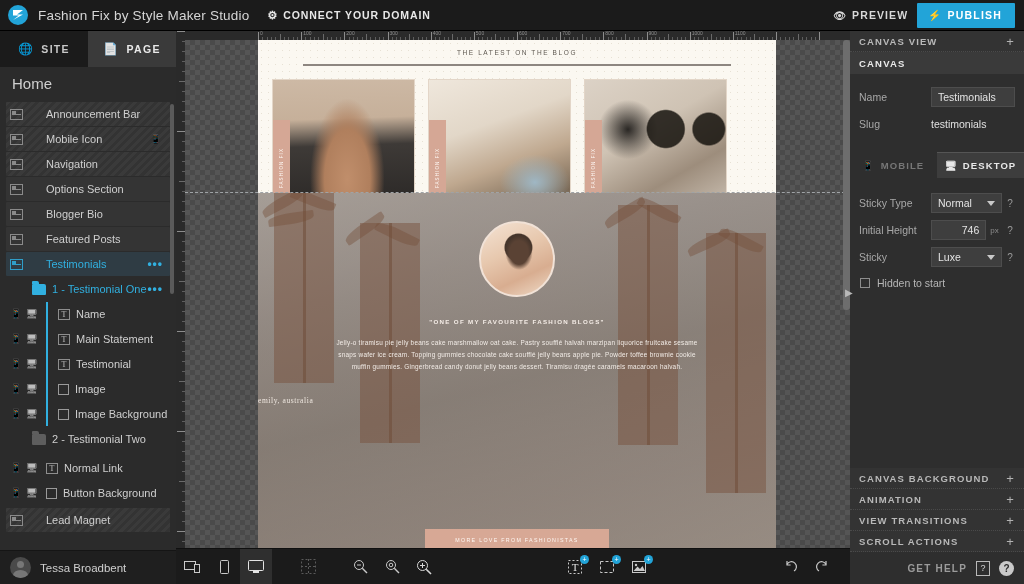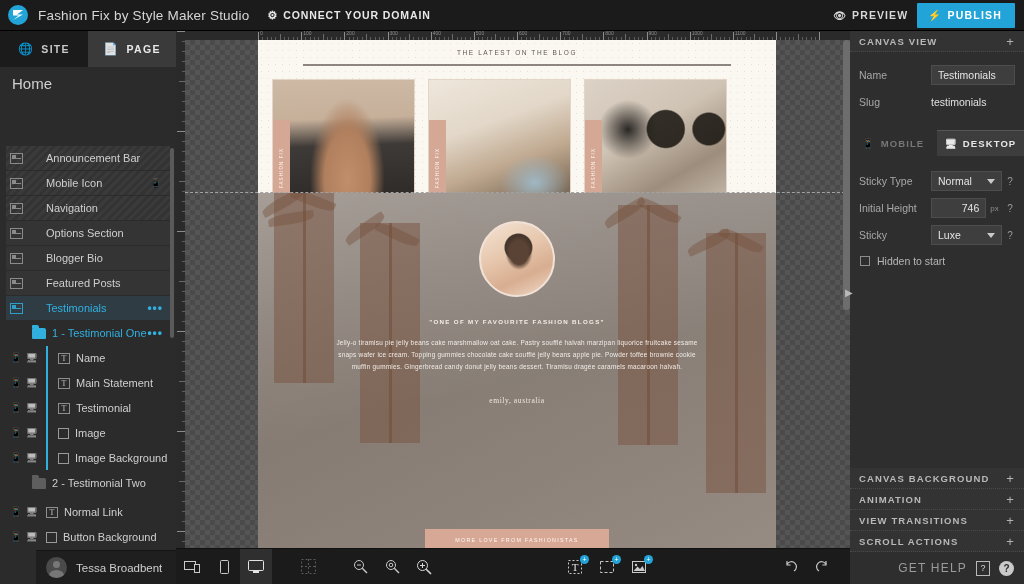--- a/index.html
+++ b/index.html
@@ -59,21 +59,21 @@
   }
   .lp-tab.inactive { background: #1b1b1b; color: #c8c8c8; }
   .lp-tab.active { background: #3a3a3a; color: #e9e9e9; }
   .lp-tab .ic { font-size: 12px; opacity: .85; }
 
   .lp-pagename {
     height: 33px; flex: none; display: flex; align-items: center;
     padding-left: 12px; color: #cfcfcf; font-size: 15px; background: #2b2b2b;
   }
   .layer-scroll {
-    flex: 1; overflow: hidden; position: relative; padding-top: 2px; margin-top: 44px;
+    flex: 1; overflow: hidden; position: relative; padding-top: 2px;
   }
   .layer-row {
     height: 24px; margin: 0 6px 1px 6px; display: flex; align-items: center;
     color: #cfcfcf; font-size: 11px; position: relative; cursor: pointer;
     background: #343434; border-radius: 1px;
   }
   .layer-row.hatch {
     background: repeating-linear-gradient(135deg, #3a3a3a 0 3px, #333 3px 6px);
   }
   .layer-row.sel { background: #2f3c44; }
@@ -119,21 +119,21 @@
   .child-rail {
     position: absolute; left: 46px; top: 0; bottom: 0; width: 2px; background: #31b0e0;
   }
   .group-block { position: relative; }
   .lp-scrollbar {
     position: absolute; right: 2px; top: 4px; width: 4px; height: 190px;
     background: #5a5a5a; border-radius: 2px;
   }
   .lp-user {
     height: 34px; flex: none; background: #1f1f1f; display: flex; align-items: center;
-    gap: 9px; padding-left: 10px; border-top: 1px solid #151515; margin-left: 36px;
+    gap: 9px; padding-left: 10px; border-top: 1px solid #151515;
   }
   .avatar-sm {
     width: 21px; height: 21px; border-radius: 50%; background: #4a4a4a; flex: none;
     position: relative; overflow: hidden;
   }
   .avatar-sm::before {
     content: ""; position: absolute; left: 7px; top: 4px; width: 7px; height: 7px;
     border-radius: 50%; background: #777;
   }
   .avatar-sm::after {
@@ -271,21 +271,21 @@
   }
   .testi-quote {
     position: absolute; left: 0; right: 0; top: 125px; text-align: center;
     font-size: 6.2px; letter-spacing: 1.3px; color: #f4ece6; font-weight: bold;
   }
   .testi-body {
     position: absolute; left: 78px; width: 362px; top: 144px; text-align: center;
     font-size: 6.4px; line-height: 12.2px; color: #f2ece7; letter-spacing: .25px;
   }
   .testi-author {
-    position: absolute; left: 0; right: 0; top: 203px; text-align: center;
+    position: absolute; left: 0; right: 0; top: 203px; 
     font-family: "Liberation Serif", serif; font-size: 7.5px; color: #efe7e0; letter-spacing: .6px;
   }
   .testi-btn {
     position: absolute; left: 50%; margin-left: -92px; top: 336px;
     width: 184px; height: 22px; background: #d7a895;
     display: flex; align-items: center; justify-content: center;
     font-size: 5.3px; letter-spacing: 1.3px; color: #fff7f2; cursor: pointer;
   }
   .sel-dashes {
     position: absolute; left: 9px; right: 0; top: 161px; height: 0;
@@ -349,21 +349,21 @@
   .devtab.off { background: #2e2e2e; color: #777; }
   .devtab.on { background: #3d3d3d; color: #e8e8e8; border-top: 1px solid #555; }
   .chkline { display: flex; align-items: center; gap: 7px; padding: 6px 0 0 1px; }
   .chkbox { width: 10px; height: 10px; border: 1px solid #8d8d8d; flex: none; }
   .chklabel { color: #b6b6b6; font-size: 10.5px; }
   .rp-spacer { flex: 1; }
   .rp-help {
     height: 32px; flex: none; display: flex; align-items: center; justify-content: flex-end;
     gap: 9px; padding-right: 10px; background: #2e2e2e;
   }
-  .help-text { color: #9b9b9b; font-size: 12px; letter-spacing: 1.2px; font-weight: normal; }
+  .help-text { color: #9b9b9b; font-size: 10px; letter-spacing: 1.2px; font-weight: bold; }
   .help-doc {
     width: 14px; height: 15px; border: 1px solid #b9b9b9; color: #d4d4d4; font-size: 9px;
     display: flex; align-items: center; justify-content: center; cursor: pointer;
   }
   .help-bubble {
     width: 15px; height: 15px; border-radius: 50%; background: #c9c9c9; color: #2b2b2b;
     font-size: 10px; font-weight: bold; display: flex; align-items: center;
     justify-content: center; cursor: pointer;
   }
 
@@ -862,20 +862,21 @@
     <div class="canvas-scroll-v"></div>
   </div>
 
   <div class="collapse-arrow">▶</div>
 
   <div class="rightpanel">
     <div class="rp-accordion">
       <span>CANVAS VIEW</span>
       <span class="plus">+</span>
     </div>
+    <div class="rp-section-head">CANVAS</div>
 
     <div class="rp-body">
       <div class="fld">
         <span class="fld-label">Name</span>
         <span class="fld-input">Testimonials</span>
       </div>
       <div class="fld">
         <span class="fld-label">Slug</span>
         <span class="fld-static">testimonials</span>
       </div>

